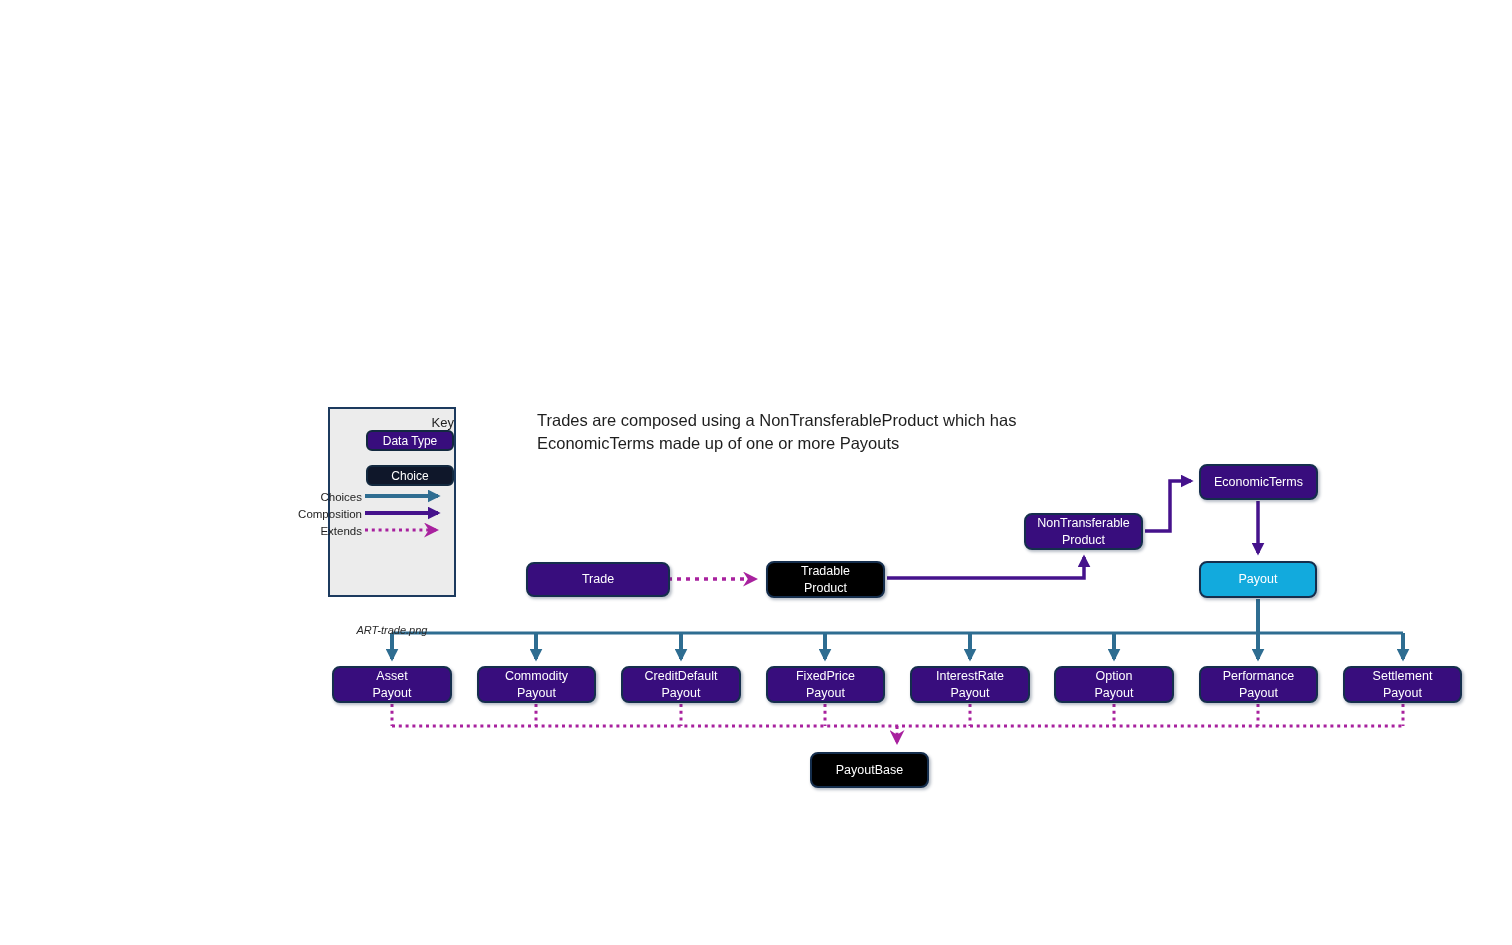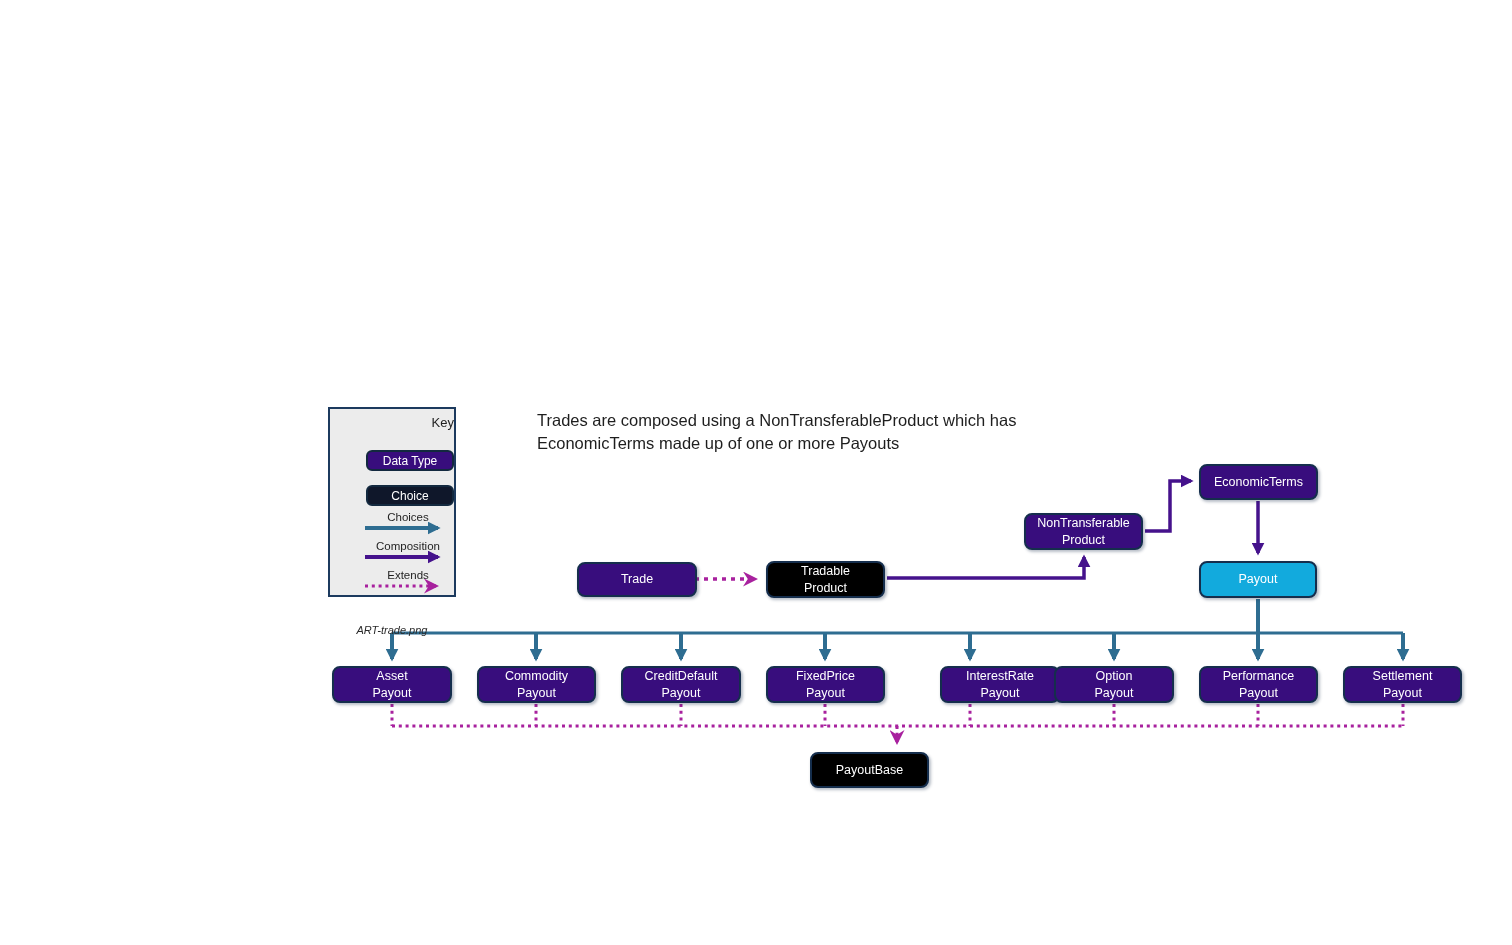--- a/index.html
+++ b/index.html
@@ -30,23 +30,23 @@
     position:absolute;left:328px;top:407px;width:128px;height:190px;box-sizing:border-box;
     background:#ececec;border:2px solid #1c3a5e;
     display:flex;flex-direction:column;align-items:flex-end;z-index:2;
   }
   .key-title{margin-top:6px;font-size:13px;color:#1f1f1f;}
   .key-swatch{
     box-sizing:border-box;width:88px;height:21px;border:2px solid #13293f;border-radius:6px;
     display:flex;align-items:center;justify-content:center;
     color:#ffffff;font-size:12px;
   }
-  .key-swatch.datatype{margin-top:20px;background:#380d7d;}
+  .key-swatch.datatype{margin-top:0;background:#380d7d;}
   .key-swatch.choice{margin-top:14px;background:#0f172a;}
-  .key-row{margin-top:5px;display:flex;flex-direction:column;align-items:center;}
+  .key-row{margin-top:5px;display:flex;flex-direction:row;align-items:center;}
   .key-arrow-label{font-size:11.5px;color:#1f1f1f;}
   .key-arrow{overflow:visible;margin-top:-2px;}
 
   .key-caption{
     position:absolute;left:328px;top:624px;width:128px;text-align:center;
     font-size:11px;font-style:italic;color:#2a2a2a;z-index:2;
   }
 
   .headline{
     position:absolute;left:537px;top:409px;width:514px;
@@ -125,37 +125,37 @@
         <line x1="3" y1="7" x2="74" y2="7" stroke="#a8219e" stroke-width="3" stroke-dasharray="3 3.8" marker-end="url(#ah-magenta)"></line>
       </svg>
     </div>
   </div>
   <div class="key-caption">ART-trade.png</div>
 
   <div class="headline">
     <span class="seg-bold">Trades</span><span> are composed using a </span><span class="seg-bold">NonTransferableProduct</span><span> which has </span><span class="seg-bold">EconomicTerms</span><span> made up of one or more </span><span class="seg-bold">Payouts</span>
   </div>
 
-  <div class="node dark" style="left:577px;top:562px;width:120px;height:35px">Trade</div>
+  <div class="node dark" style="left:526px;top:562px;width:144px;height:35px">Trade</div>
   <div class="node lilac" style="left:766px;top:561px;width:119px;height:37px">Tradable
 Product</div>
   <div class="node dark" style="left:1024px;top:513px;width:119px;height:37px">NonTransferable
 Product</div>
   <div class="node dark" style="left:1199px;top:464px;width:119px;height:36px">EconomicTerms</div>
   <div class="node cyan" style="left:1199px;top:561px;width:118px;height:37px">Payout</div>
 
   <div class="node dark" style="left:332px;top:666px;width:120px;height:37px">Asset
 Payout</div>
   <div class="node dark" style="left:477px;top:666px;width:119px;height:37px">Commodity
 Payout</div>
   <div class="node dark" style="left:621px;top:666px;width:120px;height:37px">CreditDefault
 Payout</div>
   <div class="node dark" style="left:766px;top:666px;width:119px;height:37px">FixedPrice
 Payout</div>
-  <div class="node dark" style="left:940px;top:666px;width:120px;height:37px">InterestRate
+  <div class="node dark" style="left:910px;top:666px;width:120px;height:37px">InterestRate
 Payout</div>
   <div class="node dark" style="left:1054px;top:666px;width:120px;height:37px">Option
 Payout</div>
   <div class="node dark" style="left:1199px;top:666px;width:119px;height:37px">Performance
 Payout</div>
   <div class="node dark" style="left:1343px;top:666px;width:119px;height:37px">Settlement
 Payout</div>
 
   <div class="node lilac" style="left:810px;top:752px;width:119px;height:36px">PayoutBase</div>
 

